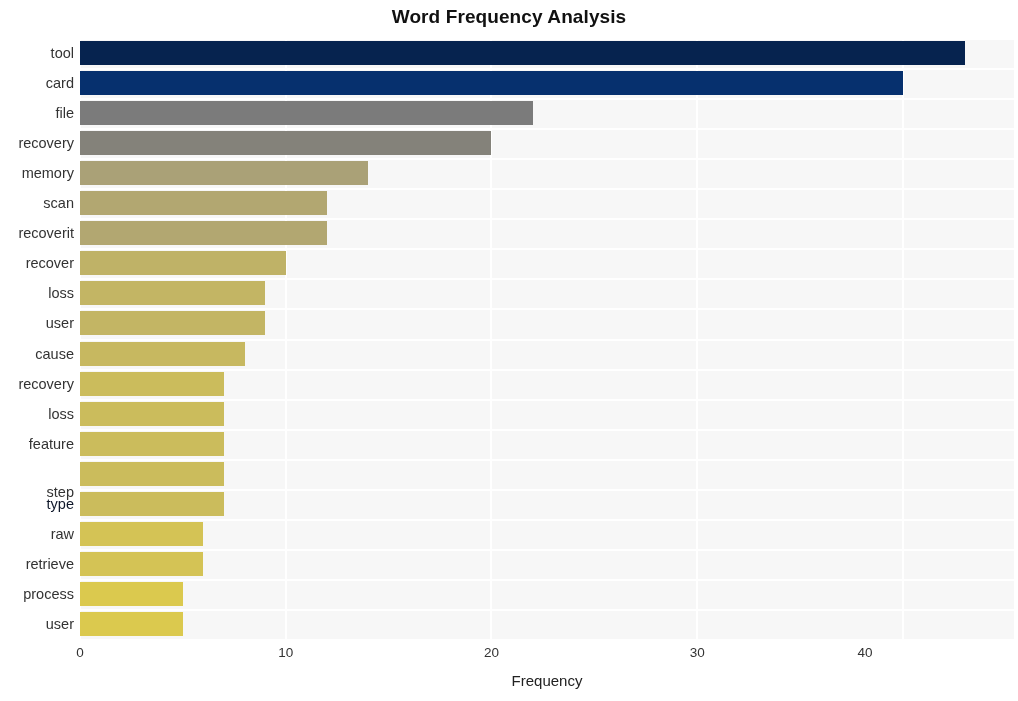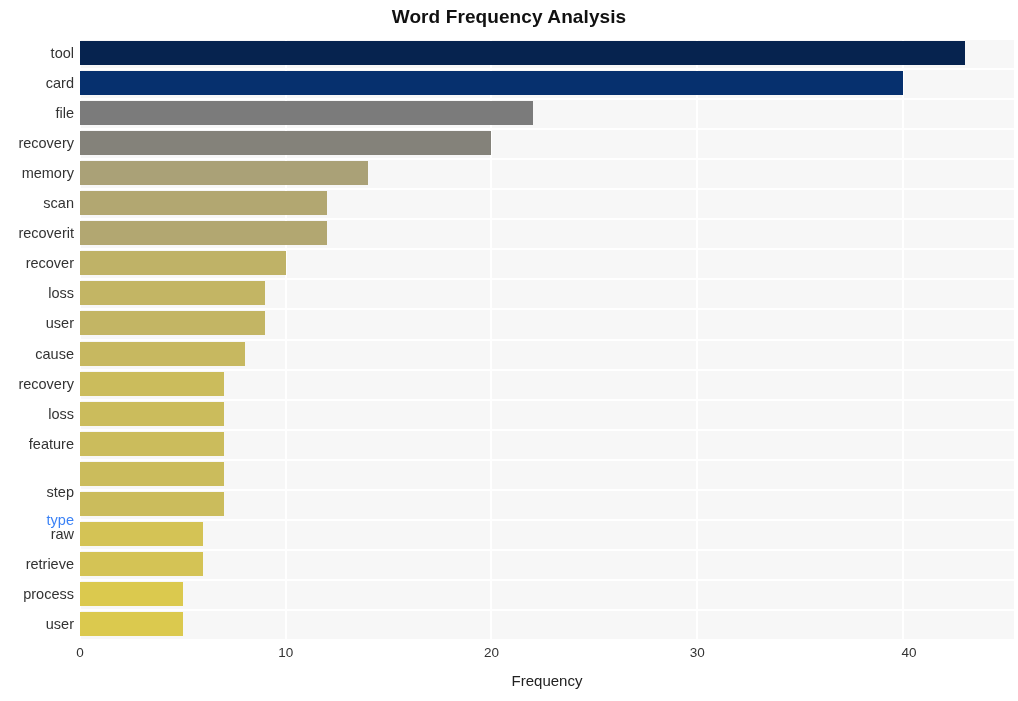--- a/index.html
+++ b/index.html
@@ -217,30 +217,30 @@
       <div class="ytick" style="top: 157.275px; color: rgb(51, 51, 51);">scan</div>
       <div class="ytick" style="top: 187.325px; color: rgb(51, 51, 51);">recoverit</div>
       <div class="ytick" style="top: 217.375px; color: rgb(51, 51, 51);">recover</div>
       <div class="ytick" style="top: 247.425px; color: rgb(51, 51, 51);">loss</div>
       <div class="ytick" style="top: 277.475px; color: rgb(51, 51, 51);">user</div>
       <div class="ytick" style="top: 307.525px; color: rgb(51, 51, 51);">cause</div>
       <div class="ytick" style="top: 337.575px; color: rgb(51, 51, 51);">recovery</div>
       <div class="ytick" style="top: 367.625px; color: rgb(51, 51, 51);">loss</div>
       <div class="ytick" style="top: 397.675px; color: rgb(51, 51, 51);">feature</div>
       <div class="ytick" style="top: 446px; color: rgb(51, 51, 51);">step</div>
-      <div class="ytick" style="top: 457.775px; color: #3b82f6; margin-top: 16px;">type</div>
+      <div class="ytick" style="top: 457.775px; color: #0f172a;">type</div>
       <div class="ytick" style="top: 487.825px; color: rgb(51, 51, 51);">raw</div>
       <div class="ytick" style="top: 517.875px; color: rgb(51, 51, 51);">retrieve</div>
       <div class="ytick" style="top: 547.925px; color: rgb(51, 51, 51);">process</div>
       <div class="ytick" style="top: 577.975px; color: rgb(51, 51, 51);">user</div>
     </div>
 
   <div id="x-axis">
       <div class="xtick" style="left: 0px; color: rgb(51, 51, 51);">0</div>
       <div class="xtick" style="left: 205.727px; color: rgb(51, 51, 51); text-align: center;">10</div>
       <div class="xtick" style="left: 411.454px; color: rgb(51, 51, 51);">20</div>
       <div class="xtick" style="left: 617.181px; color: rgb(51, 51, 51);">30</div>
-      <div class="xtick" style="left: 829px; color: rgb(51, 51, 51);">40</div>
+      <div class="xtick" style="left: 785px; color: rgb(51, 51, 51);">40</div>
     </div>
 
   <div id="x-axis-label">Frequency</div>
 
 </div>
 
 </body></html>

